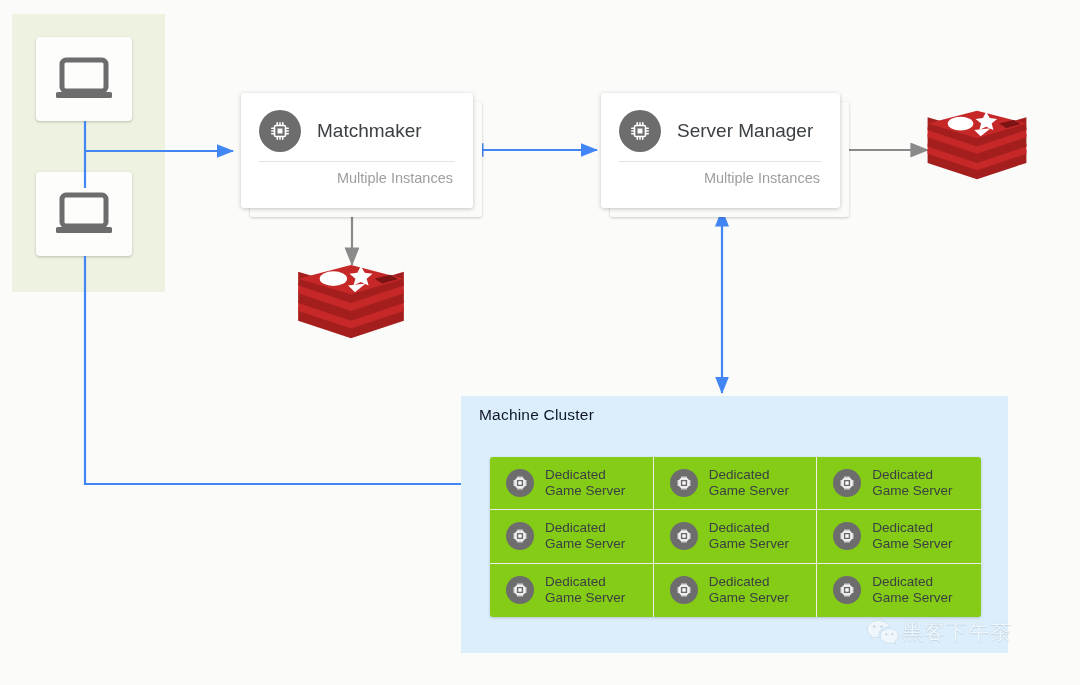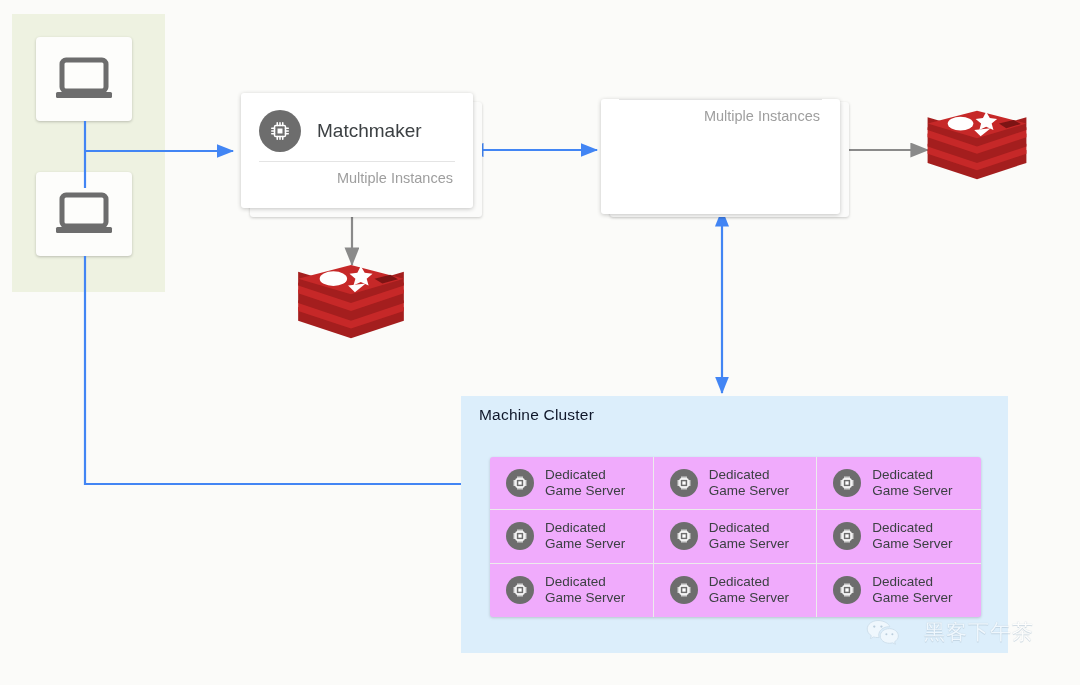--- a/index.html
+++ b/index.html
@@ -71,21 +71,21 @@
     display:flex;align-items:center;justify-content:center;
     flex:none;
   }
   .chip-circle.big{width:42px;height:42px;}
   .chip-circle.small{width:28px;height:28px;}
 
   
   .server-grid{
     position:absolute;left:490px;top:457px;
     width:491px;height:160px;
-    background:#f0abfc;border-radius:3px;
+    background:#84cc16;border-radius:3px;
     box-shadow:0 1px 3px rgba(0,0,0,.18);
     display:grid;grid-template-columns:repeat(3,1fr);grid-template-rows:repeat(3,1fr);
     box-sizing:border-box;
   }
   .server-cell{
     display:flex;align-items:center;gap:11px;
     padding-left:16px;box-sizing:border-box;
     border-right:1px solid #ececec;border-bottom:1px solid #ececec;
   }
   .server-cell:nth-child(3n){border-right:none;}
@@ -99,21 +99,21 @@
   #redis-left{left:292px;top:262px;width:118px;height:92px;}
   #redis-right{left:922px;top:108px;width:110px;height:86px;}
 
   
   .conn{position:absolute;}
   svg.conn{overflow:visible;}
 
   
   .watermark{
     position:absolute;left:866px;top:618px;
-    display:flex;align-items:flex-start;gap:24px;
+    display:flex;align-items:flex-start;gap:2px;
     opacity:.55;
   }
   .wm-text{
     font-size:21px;color:#ffffff;
     text-shadow:0 0 1px #8fa6b8, 0 1px 0 #b7c9d8;
     letter-spacing:1px;
     font-family:"DejaVu Sans",sans-serif;
   }
 </style>
 </head>
@@ -190,20 +190,30 @@
         <span class="svc-title">Matchmaker</span>
       </div>
       <div class="svc-rule"></div>
       <div class="svc-sub">Multiple Instances</div>
     </div>
   </div>
 
   <div class="svc-wrap" id="servermanager-wrap">
     <div class="stack"></div>
     <div class="svc-card">
+      <div class="svc-head">
+        <span class="chip-circle big">
+          <svg width="22" height="22" viewBox="0 0 24 24" fill="none" stroke="#ffffff" stroke-width="1.7">
+            <rect x="6" y="6" width="12" height="12" rx="1.5"></rect>
+            <rect x="9.3" y="9.3" width="5.4" height="5.4" fill="#ffffff" stroke="none"></rect>
+            <path d="M9 3v3M12 3v3M15 3v3M9 18v3M12 18v3M15 18v3M3 9h3M3 12h3M3 15h3M18 9h3M18 12h3M18 15h3" stroke-linecap="round"></path>
+          </svg>
+        </span>
+        <span class="svc-title">Server Manager</span>
+      </div>
       <div class="svc-rule"></div>
       <div class="svc-sub">Multiple Instances</div>
     </div>
   </div>
 
   <svg class="redis" id="redis-left" viewBox="0 0 120 94">
     <g>
       <path d="M60 62 L114 46 L114 60 L60 78 L6 60 L6 46 Z" fill="#a41e1e"></path>
       <path d="M60 55 L114 39 L114 50 L60 68 L6 50 L6 39 Z" fill="#c62828"></path>
       <path d="M60 44 L114 28 L114 42 L60 60 L6 42 L6 28 Z" fill="#a41e1e"></path>

